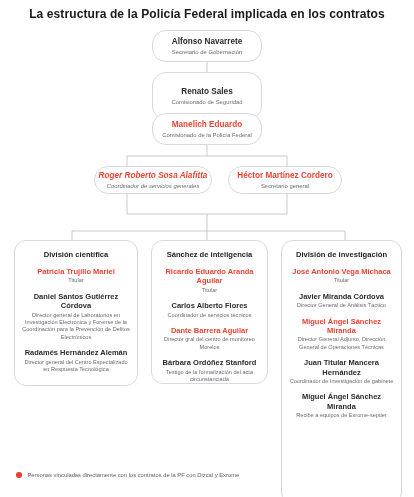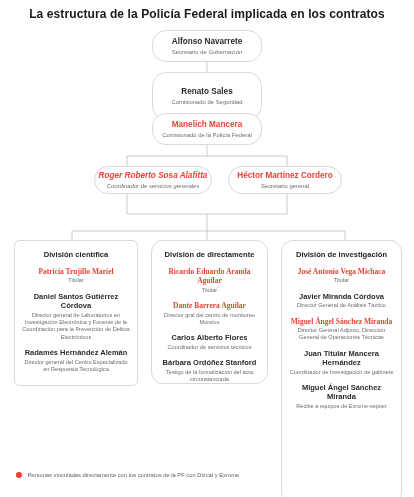--- a/index.html
+++ b/index.html
@@ -91,21 +91,21 @@
     position: absolute;
     box-sizing: border-box;
     border: 0.8px solid #d7d9de;
     border-radius: 12px;
     background: #ffffff;
     padding: 9px 7px 10px 7px;
     display: flex;
     flex-direction: column;
     align-items: center;
   }
-  #col-cientifica   { left: 14px;  top: 240px; width: 124px; height: 146px; border-radius: 6px; }
+  #col-cientifica   { left: 14px;  top: 240px; width: 124px; height: 146px; }
   #col-inteligencia { left: 151px; top: 240px; width: 117px; height: 144px; }
   #col-investigacion{ left: 281px; top: 240px; width: 121px; height: 264px; }
 
   .division-title {
     font-size: 7.6px;
     font-weight: bold;
     color: #1f1f1f;
     line-height: 10px;
     text-align: center;
     margin-bottom: 7px;
@@ -115,21 +115,21 @@
     margin-bottom: 7px;
     width: 100%;
   }
   .person:last-child { margin-bottom: 0; }
   .person .p-name {
     font-size: 7.5px;
     font-weight: bold;
     line-height: 9.4px;
     color: #2b2b2b;
   }
-  .person.flagged .p-name { color: #ea4335; font-family: Liberation Serif, serif; }
+  .person.flagged .p-name { color: #ea4335; }
   .person .p-role {
     font-size: 5.6px;
     line-height: 7.4px;
     color: #6a6d75;
     margin-top: 1px;
   }
 
   
   #legend {
     position: absolute;
@@ -187,21 +187,21 @@
     <div class="n-name">Alfonso Navarrete</div>
     <div class="n-role">Secretario de Gobernación</div>
   </div>
 
   <div class="node" id="node-sales">
     <div class="n-name">Renato Sales</div>
     <div class="n-role">Comisionado de Seguridad</div>
   </div>
 
   <div class="node flagged" id="node-castilla">
-    <div class="n-name">Manelich Mancera</div>
+    <div class="n-name">Manelich Eduardo</div>
     <div class="n-role">Comisionado de la Policía Federal</div>
   </div>
 
   <div class="node flagged" id="node-sosa">
     <div class="n-name">Roger Roberto Sosa Alafitta</div>
     <div class="n-role">Coordinador de servicios generales</div>
   </div>
 
   <div class="node flagged" id="node-martinez">
     <div class="n-name">Héctor Martínez Cordero</div>
@@ -221,35 +221,35 @@
       <div class="p-role">Director general de Laboratorios en Investigación Electrónica y Forense de la Coordinación para la Prevención de Delitos Electrónicos</div>
     </div>
 
     <div class="person">
       <div class="p-name">Radamés Hernández Alemán</div>
       <div class="p-role">Director general del Centro Especializado en Respuesta Tecnológica</div>
     </div>
   </div>
 
   <div class="division" id="col-inteligencia">
-    <div class="division-title">División de directamente</div>
+    <div class="division-title">Sánchez de inteligencia</div>
 
     <div class="person flagged">
       <div class="p-name">Ricardo Eduardo Aranda Aguilar</div>
       <div class="p-role">Titular</div>
     </div>
 
+    <div class="person">
+      <div class="p-name">Carlos Alberto Flores</div>
+      <div class="p-role">Coordinador de servicios técnicos</div>
+    </div>
+
     <div class="person flagged">
       <div class="p-name">Dante Barrera Aguilar</div>
       <div class="p-role">Director gral del centro de monitoreo Morelos</div>
-    </div>
-
-    <div class="person">
-      <div class="p-name">Carlos Alberto Flores</div>
-      <div class="p-role">Coordinador de servicios técnicos</div>
     </div>
 
     <div class="person">
       <div class="p-name">Bárbara Ordóñez Stanford</div>
       <div class="p-role">Testigo de la formalización del acta circunstanciada</div>
     </div>
   </div>
 
   <div class="division" id="col-investigacion">
     <div class="division-title">División de investigación</div>

